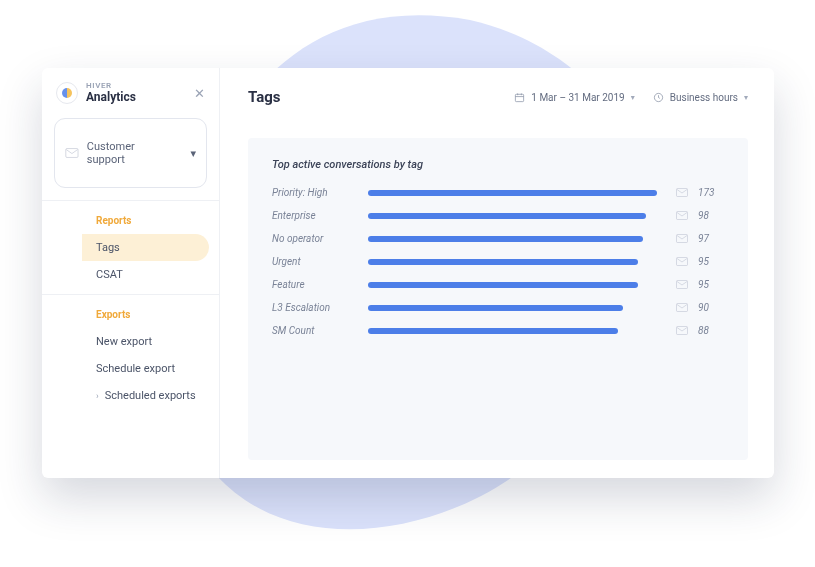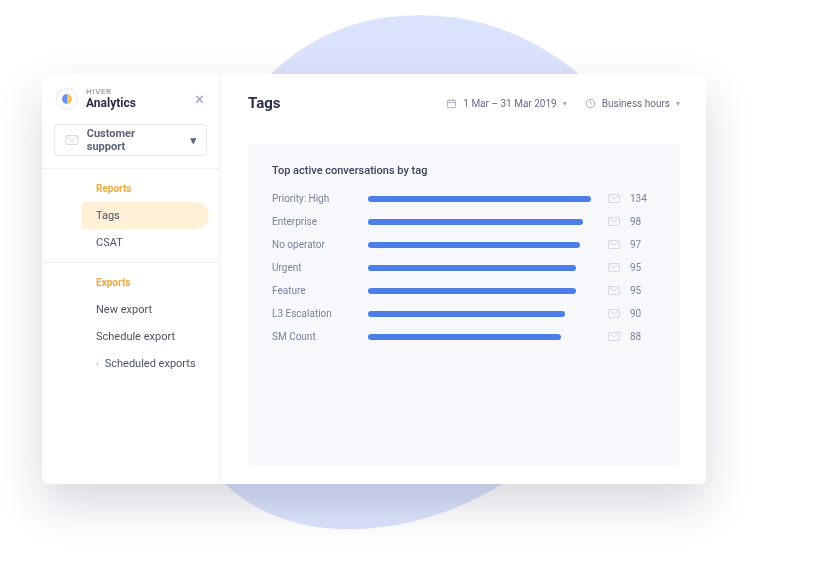--- a/index.html
+++ b/index.html
@@ -14,23 +14,23 @@
   .blob {
     position: absolute;
     left: 150px;
     top: 10px;
     width: 520px;
     height: 540px;
     z-index: 0;
   }
   .window {
     position: absolute;
-    top: 74px;
+    top: 68px;
     left: 42px;
-    width: 664px;
+    width: 732px;
     height: 410px;
     background: #fff;
     border-radius: 6px;
     box-shadow: 0 20px 45px rgba(30, 40, 70, 0.18);
     display: flex;
     overflow: hidden;
     z-index: 1;
   }
   .sidebar {
     width: 178px;
@@ -52,28 +52,27 @@
     display: flex; align-items: center; justify-content: center;
   }
   .logo svg { width: 12px; height: 12px; }
   .sb-title-block { flex: 1; line-height: 1.1; }
   .sb-eyebrow { font-size: 8px; letter-spacing: 0.6px; color: #9aa3b5; font-weight: 600; }
   .sb-title { font-size: 12px; font-weight: 700; color: #2a3044; }
   .sb-close { color: #9aa3b5; cursor: pointer; font-size: 13px; }
   .sb-dropdown {
     margin: 4px 12px 12px;
     border: 1px solid #e3e6ee;
-    border-radius: 4px;
-    padding: 2px 10px;
+    border-radius: 11px;
+    padding: 21px 10px;
     display: flex;
     align-items: center;
     gap: 8px;
     color: #5a6378;
     cursor: pointer;
-    font-weight: bold;
   }
   .sb-dropdown .spacer { flex: 1; }
   .sb-divider { height: 1px; background: #eef0f4; margin: 0; }
   .sb-section { padding: 14px 0 6px; margin-left: 40px; }
   .sb-section-title {
     font-size: 10px; font-weight: 700; color: #f0a93a;
     padding: 0 14px 8px;
   }
   .sb-item {
     padding: 7px 14px;
@@ -118,20 +117,21 @@
   .tab.active {
     color: #3a7bf0; font-weight: 600;
     border-bottom: 2px solid #3a7bf0;
   }
   .panel {
     margin-top: 14px;
     background: #f6f8fb;
     border-radius: 4px;
     padding: 20px 24px 18px;
     flex: 1;
+    font-style: italic;
   }
   .panel-title {
     font-size: 11px; color: #3c4458; font-weight: 500;
     margin-bottom: 16px;
   }
   .row {
     display: flex; align-items: center; gap: 10px;
     margin-bottom: 12px;
   }
   .row-label {
@@ -244,21 +244,21 @@
             <div class="row-label">Priority: High</div>
             <div class="bar-track">
               <div class="bar-fill" style="width:97.14285714285714%"></div>
             </div>
             <span class="row-icon">
               <svg width="12" height="9" viewBox="0 0 24 18">
                 <rect x="1" y="1" width="22" height="16" rx="2" class="env-stroke"></rect>
                 <path d="M2 3l10 7 10-7" class="env-stroke"></path>
               </svg>
             </span>
-            <div class="row-count">134</div>
+            <div class="row-count">173</div>
           </div>
           <div class="row">
             <div class="row-label">Enterprise</div>
             <div class="bar-track">
               <div class="bar-fill" style="width:93.33333333333333%"></div>
             </div>
             <span class="row-icon">
               <svg width="12" height="9" viewBox="0 0 24 18">
                 <rect x="1" y="1" width="22" height="16" rx="2" class="env-stroke"></rect>
                 <path d="M2 3l10 7 10-7" class="env-stroke"></path>

